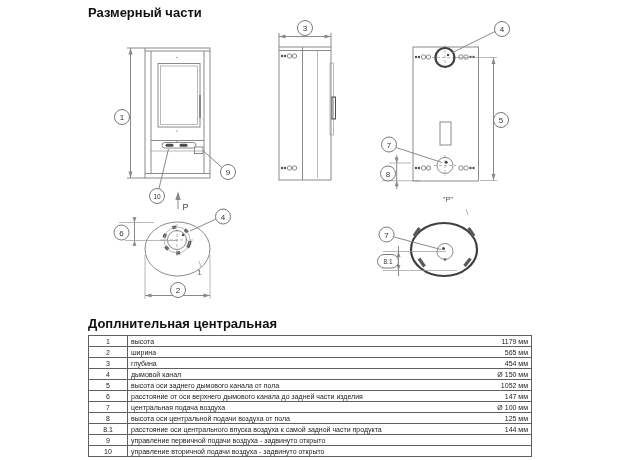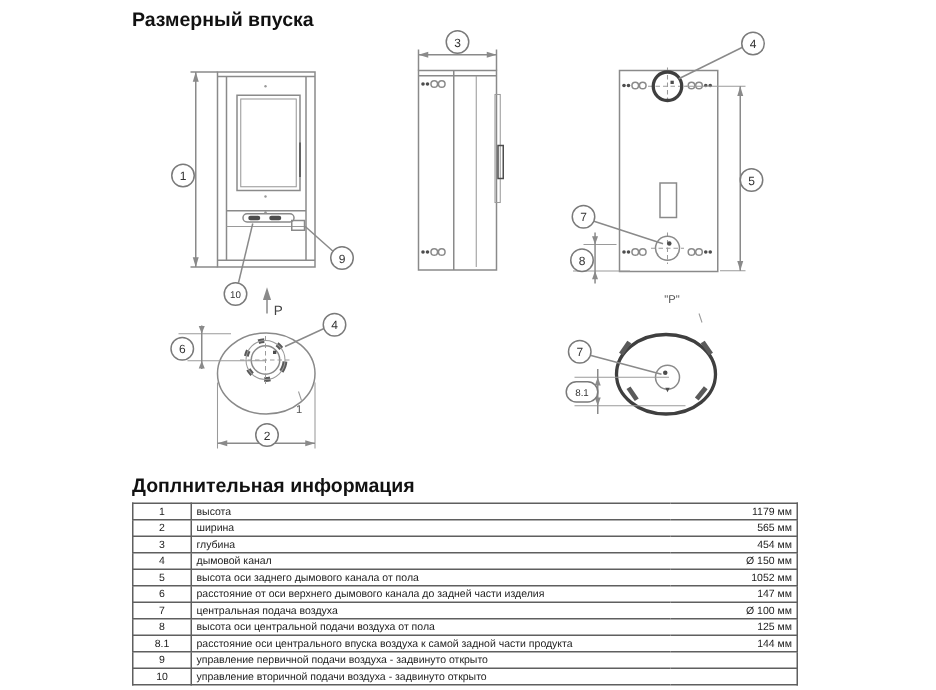--- a/index.html
+++ b/index.html
@@ -26,21 +26,21 @@
                  color:#1c1c1c;padding:0 3px;overflow:hidden;white-space:nowrap;}
   .info-table td.num{width:38px;text-align:center;padding:0;}
   .info-table td.desc{border-right:none;}
   .info-table td.val{border-left:none;width:78px;text-align:right;}
 </style>
 </head>
 <body>
 
 <div class="page">
 
-  <div class="doc-title">Размерный впуска</div>
+  <div class="doc-title">Размерный части</div>
 
   <svg class="sketch" width="624" height="315" viewBox="0 0 624 315">
 
     <g>
       <line class="ln" x1="127" y1="48" x2="145" y2="48"></line>
       <line class="ln" x1="127" y1="178" x2="145" y2="178"></line>
       <line class="ln" x1="130.5" y1="48" x2="130.5" y2="178"></line>
       <polygon class="arr" points="130.5,48 128.5,54.5 132.5,54.5"></polygon>
       <polygon class="arr" points="130.5,178 128.5,171.5 132.5,171.5"></polygon>
       <rect class="ln" x="145" y="48" width="65" height="130" fill="#fff"></rect>
@@ -241,21 +241,21 @@
         <line class="lnthin" x1="383" y1="270.5" x2="457" y2="270.5"></line>
         <line class="ln" x1="398.5" y1="246" x2="398.5" y2="276"></line>
         <polygon class="arr" points="398.5,251.5 396.5,257 400.5,257"></polygon>
         <polygon class="arr" points="398.5,270.5 396.5,265 400.5,265"></polygon>
         <rect class="callout" x="377.5" y="254.5" width="21" height="13.5" rx="6.7"></rect>
         <text class="cotext-sm" x="388" y="263.8">8.1</text>
       </g>
     </g>
   </svg>
 
-  <div class="info-title">Доплнительная информация</div>
+  <div class="info-title">Доплнительная центральная</div>
 
   <table class="info-table">
     <tbody>
       <tr>
         <td class="num">1</td>
         <td class="desc">высота</td>
         <td class="val">1179 мм</td>
       </tr>
       <tr>
         <td class="num">2</td>

